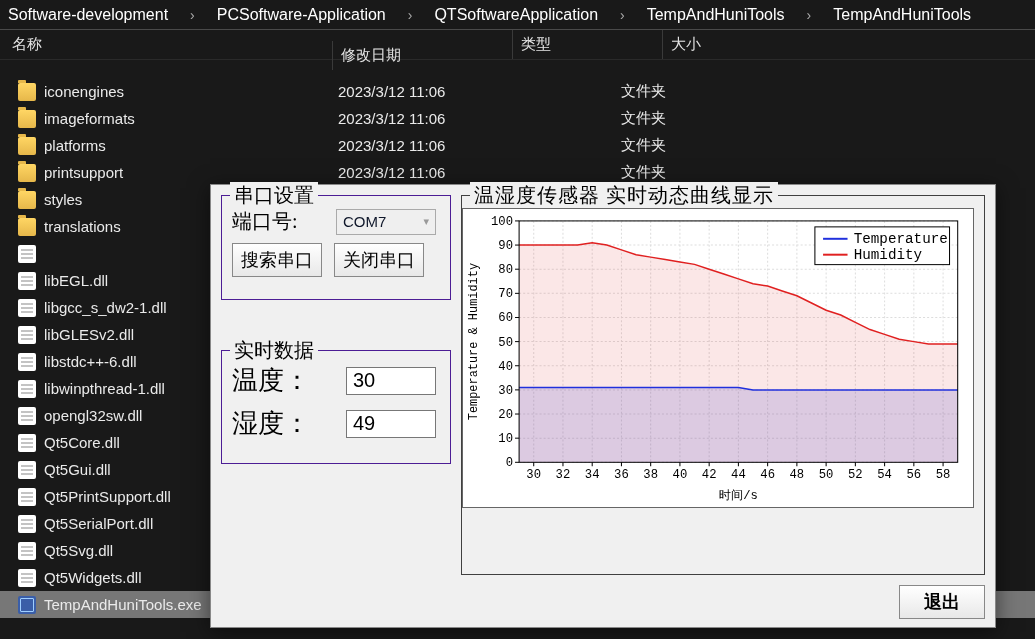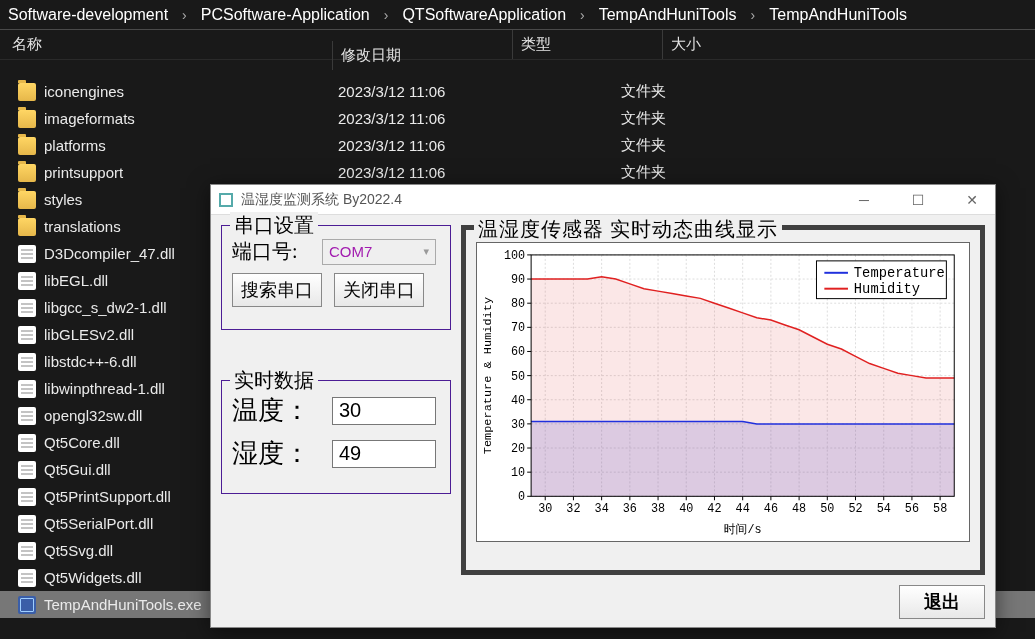--- a/index.html
+++ b/index.html
@@ -4,21 +4,21 @@
 <style>
   * { box-sizing: border-box; margin: 0; padding: 0; }
   body {
     width: 1035px; height: 639px;
     background: #191919; color: #eaeaea;
     font-family: "Microsoft YaHei", "Segoe UI", sans-serif;
     font-size: 15px; overflow: hidden; position: relative;
   }
   
   .breadcrumb {
-    display: flex; align-items: center; gap: 14px;
+    display: flex; align-items: center; gap: 22px;
     padding: 4px 8px; font-size: 16px; color: #fff;
     border-bottom: 1px solid #4a4a4a;
     height: 30px;
   }
   .breadcrumb .crumb { cursor: pointer; }
   .breadcrumb .sep { color: #aaa; font-size: 14px; }
   
   .colhdr {
     display: flex; color: #e5e5e5; font-size: 15px;
     height: 30px; align-items: center;
@@ -79,42 +79,42 @@
   .leftcol { width: 230px; display: flex; flex-direction: column; gap: 50px; }
   .grp {
     border: 1px solid #4c1d95; background: #f0f0f0;
     padding: 12px 14px 14px 10px; position: relative;
   }
   .grp .legend {
     position: absolute; top: -14px; left: 8px;
     background: #f0f0f0; padding: 0 4px;
     font-size: 20px; font-family: "KaiTi","STKaiti","SimSun",serif;
   }
-  .form-row { display: flex; align-items: center; gap: 10px; margin-bottom: 8px; }
+  .form-row { display: flex; align-items: center; gap: 24px; margin-bottom: 8px; }
   .form-row .lbl { font-size: 20px; font-family: "KaiTi","STKaiti","SimSun",serif; width: 80px;}
   .form-row .lbl.big { font-size: 26px; width: 90px; }
   .combo {
     flex:1; height: 26px; background: #efefef; border: 1px solid #aaa;
     display: flex; align-items: center; padding: 0 6px; font-size: 15px;
-    color:#a21caf; position: relative; font-family: sans-serif;
+    color:#0f172a; position: relative; font-family: sans-serif;
   }
   .combo::after { content: "▾"; position: absolute; right: 6px; color: #999; font-size: 11px;}
   .btn {
     border: 1px solid #888; background: linear-gradient(#fff,#e8e8e8);
     padding: 4px 8px; font-size: 18px; cursor: pointer;
     font-family: "KaiTi","STKaiti","SimSun",serif;
   }
   .txtfield {
     border: 1px solid #777; background: #fff; height: 28px; flex:1;
     padding: 0 6px; font-size: 20px; font-family: sans-serif;
     display: flex; align-items: center; width: 100px;
   }
   .chartbox {
-    flex: 1; border: 5px solid #404040; position: relative;
-    padding: 12px 10px 10px 10px;
+    flex: 1; border: 1px solid #404040; position: relative;
+    padding: 12px 10px 10px 0;
   }
   .chartbox .legend {
     position: absolute; top: -14px; left: 8px;
     background: #f0f0f0; padding: 0 4px;
     font-size: 20px; font-family: "KaiTi","STKaiti","SimSun",serif; letter-spacing: 1px;
   }
   .plot { background: #fff; border: 1px solid #666; width: 100%; height: 300px; position: relative; }
   .plot svg { width: 100%; height: 100%; }
   .qt-footer { display: flex; justify-content: flex-end; padding: 4px 10px 8px 10px;}
   .exitbtn {
@@ -181,21 +181,20 @@
       <span class="type"></span>
     </div>
     <div class="row">
       <span class="icon ico-folder"></span>
       <span class="name">translations</span>
       <span class="date"></span>
       <span class="type"></span>
     </div>
     <div class="row">
       <span class="icon ico-dll"></span>
-      <span class="name">D3Dcompiler_47.dll</span>
       <span class="date"></span>
       <span class="type"></span>
     </div>
     <div class="row">
       <span class="icon ico-dll"></span>
       <span class="name">libEGL.dll</span>
       <span class="date"></span>
       <span class="type"></span>
     </div>
     <div class="row">
@@ -266,28 +265,20 @@
     </div>
     <div class="row selected">
       <span class="icon ico-exe"></span>
       <span class="name">TempAndHuniTools.exe</span>
       <span class="date"></span>
       <span class="type"></span>
     </div>
   </div>
 
 <div class="qtwin">
-  <div class="qt-title">
-    <span class="qt-ico"></span>
-    <span>温湿度监测系统 By2022.4</span>
-    <span class="spacer"></span>
-    <span class="wbtn">─</span>
-    <span class="wbtn">☐</span>
-    <span class="wbtn">✕</span>
-  </div>
   <div class="qt-body">
     <div class="leftcol">
       <div class="grp">
         <div class="legend">串口设置</div>
         <div class="form-row">
           <span class="lbl">端口号:</span>
           <div class="combo">
             <span>COM7</span>
           </div>
         </div>

